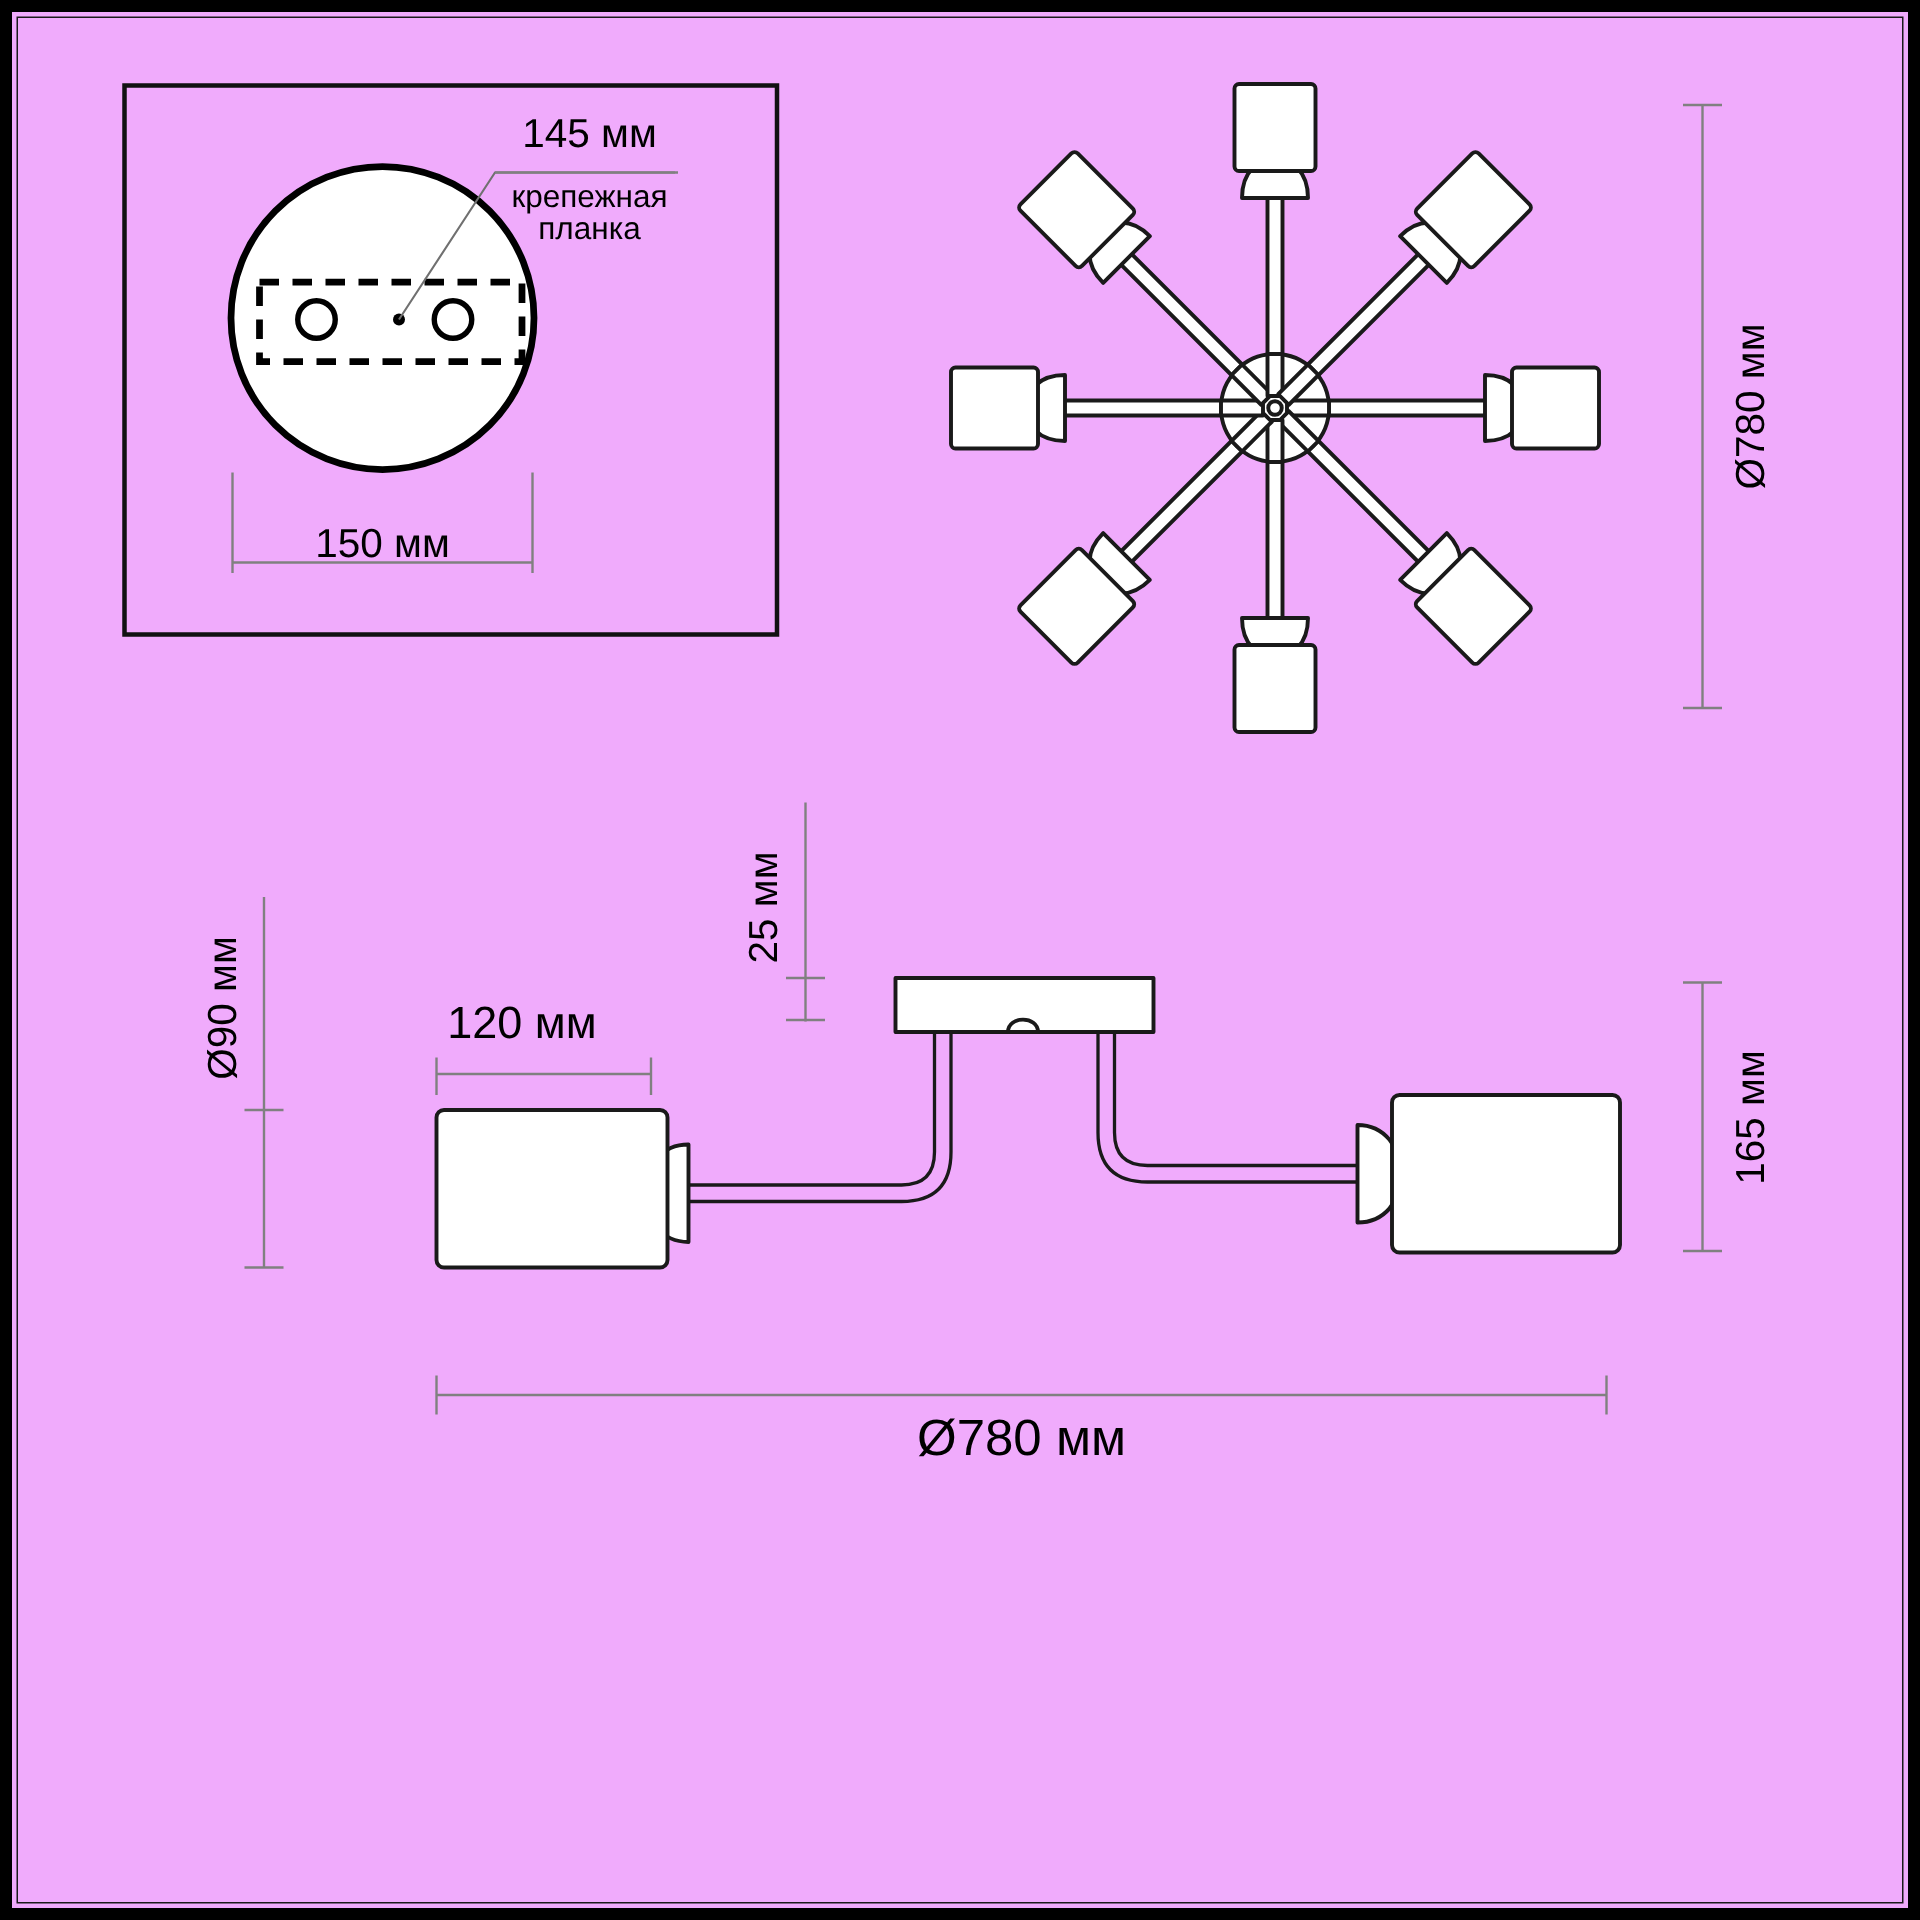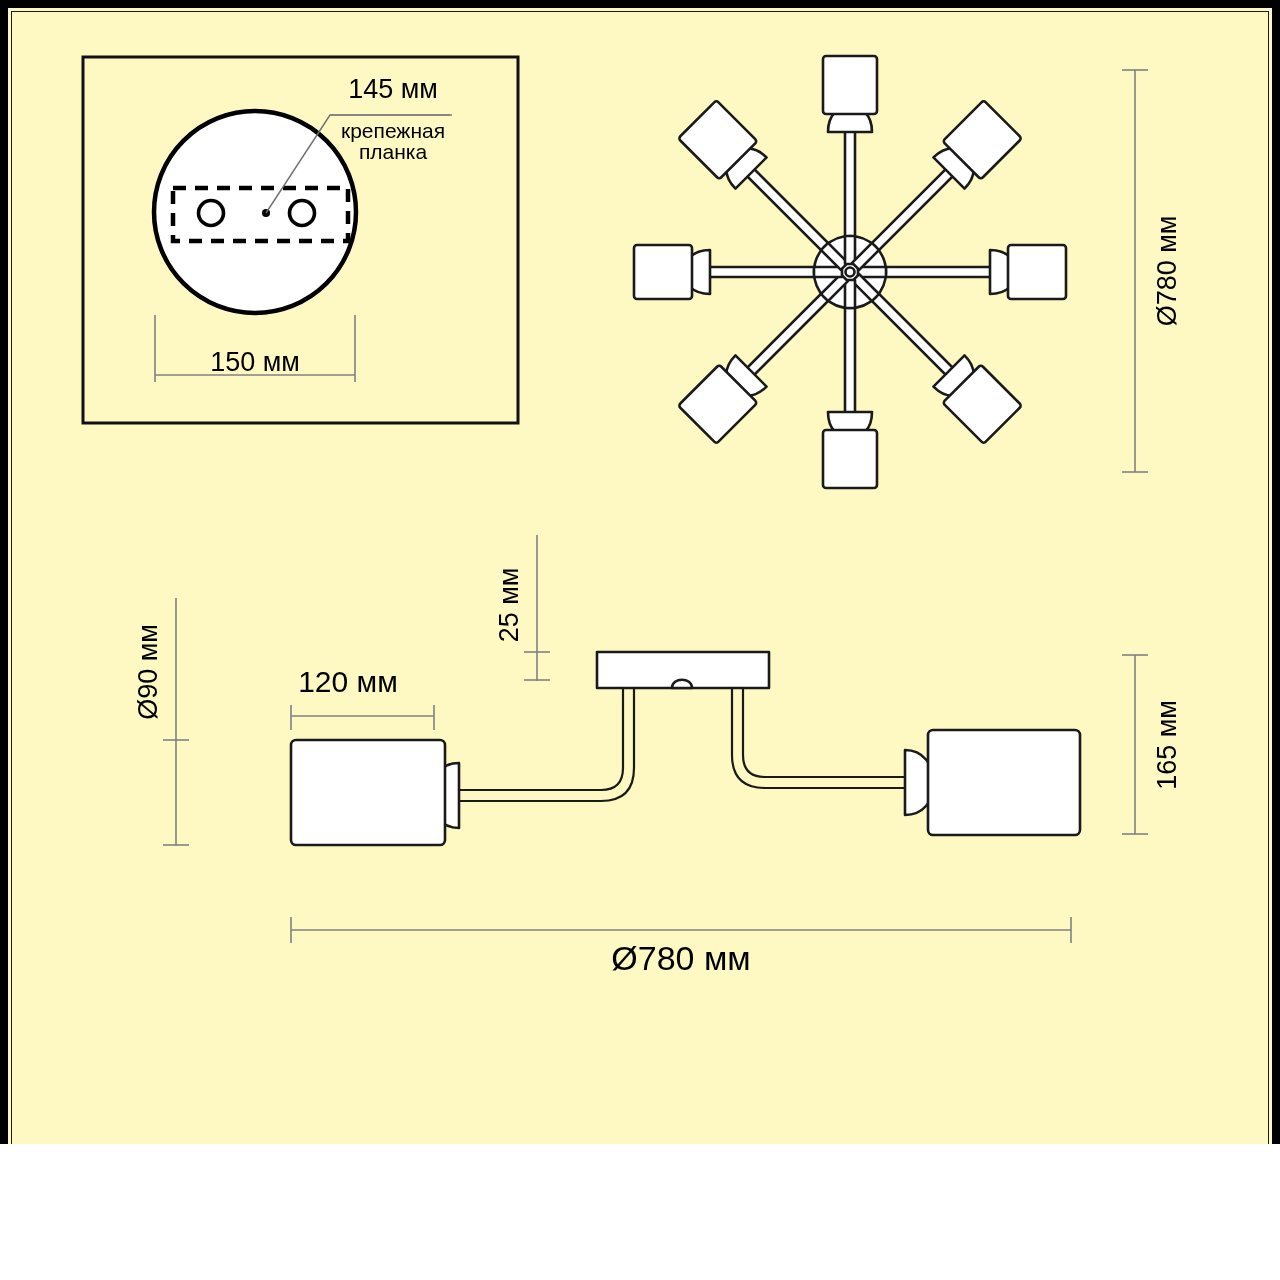--- a/index.html
+++ b/index.html
@@ -6,22 +6,22 @@
     margin: 0;
     padding: 0;
     background: #ffffff;
   }
   body {
     font-family: "Liberation Sans", sans-serif;
   }
   #sheet {
     position: relative;
     width: 1280px;
-    height: 1144px;
-    background: #fef9c3;
+    height: 1280px;
+    background: #f0abfc;
     box-sizing: border-box;
     overflow: hidden;
   }
   
   .outer-frame {
     position: absolute;
     left: 0; top: 0;
     width: 1280px; height: 1280px;
     box-sizing: border-box;
     border: 8px solid #000000;

